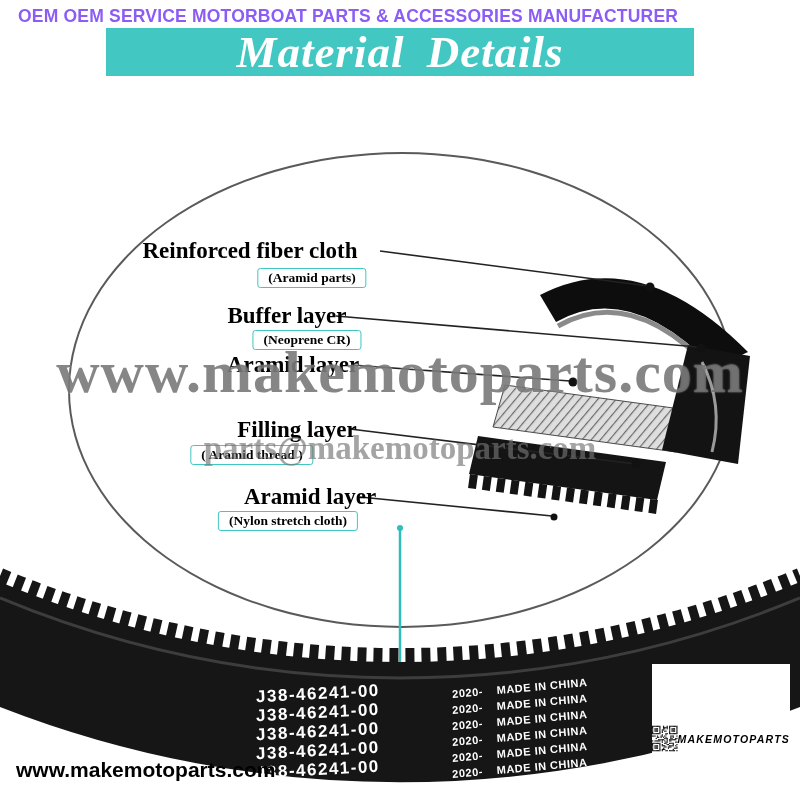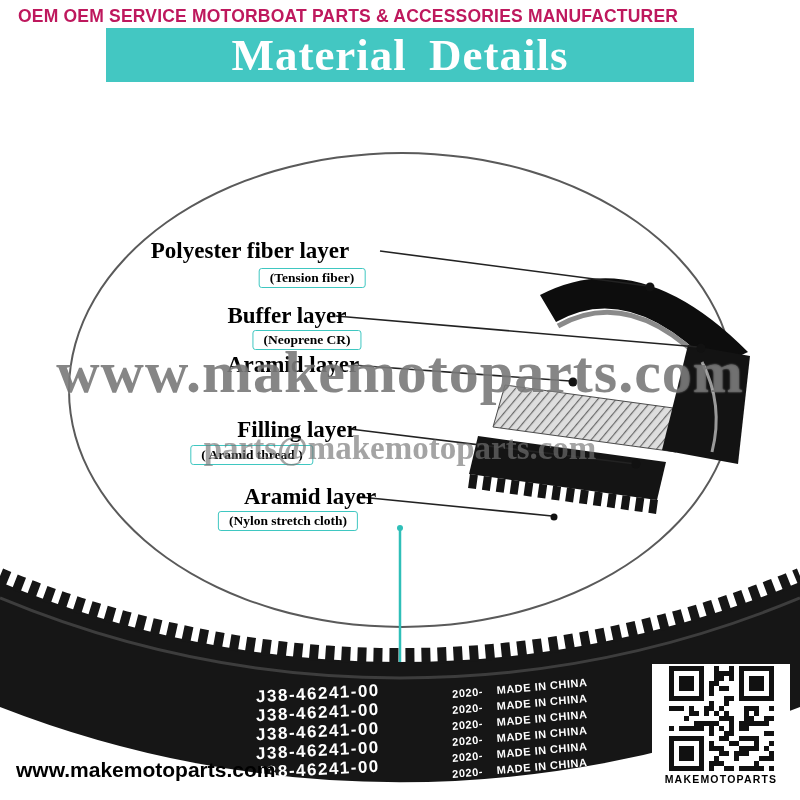--- a/index.html
+++ b/index.html
@@ -1,25 +1,25 @@
 <!DOCTYPE html>
 <html><head>
 <meta charset="utf-8">
 <style>
   html,body{margin:0;padding:0;background:#fff;}
   .page{position:relative;width:800px;height:800px;background:#fff;overflow:hidden;
         font-family:"Liberation Sans",sans-serif;}
 
   
   .top-line{position:absolute;left:18px;top:6px;z-index:3;
-    font-size:17.5px;font-weight:700;color:#be185d;letter-spacing:.2px;white-space:nowrap;}
-
-  
-  .banner{position:absolute;left:106px;top:28px;width:588px;height:54px;z-index:3;
-    background:#43c7c2;display:flex;align-items:center;justify-content:center;}
+    font-size:17.5px;font-weight:700;color:#8b5cf6;letter-spacing:.2px;white-space:nowrap;}
+
+  
+  .banner{position:absolute;left:106px;top:28px;width:588px;height:48px;z-index:3;
+    background:#43c7c2;display:flex;align-items:center;justify-content:center;font-style:italic;}
   .banner .banner-title{font-family:"Liberation Serif",serif;font-weight:700;color:#ffffff;
     font-size:45px;letter-spacing:1px;word-spacing:10px;line-height:1;}
 
   
   .ellipse{position:absolute;left:68px;top:152px;width:664px;height:472px;z-index:1;
     border:2px solid #5a5a5a;border-radius:50%;background:#fff;}
 
   
   .art{position:absolute;left:0;top:0;z-index:2;pointer-events:none;}
 
@@ -40,22 +40,22 @@
 
   
   .pn-row{position:absolute;left:256px;z-index:3;color:#fff;font-weight:700;font-size:17px;
     letter-spacing:1.5px;transform:rotate(-3deg);white-space:nowrap;}
   .origin-row{position:absolute;left:452px;z-index:3;color:#fff;font-weight:700;font-size:11px;
     letter-spacing:.5px;transform:rotate(-5deg);white-space:nowrap;}
   .origin-row span + span{margin-left:14px;}
 
   
   .qr-box{position:absolute;left:652px;top:664px;width:138px;height:122px;z-index:4;
-    background:#fff;display:flex;flex-direction:column;align-items:center;justify-content:flex-start;
-    padding-top:2px;}
+    background:#fff;display:flex;flex-direction:row;align-items:center;justify-content:flex-start;
+    padding-top:13px;font-style:italic;}
   .qr-label{margin-top:2px;font-size:10.5px;font-weight:700;letter-spacing:1.2px;color:#000;}
 
   
   .site{position:absolute;left:16px;top:758px;z-index:4;font-size:21px;font-weight:700;color:#000;}
 </style>
 </head>
 <body>
 
 <div class="page">
 
@@ -101,22 +101,22 @@
 
     <line x1="400" y1="528" x2="400" y2="686" stroke="#2fbfb8" stroke-width="2.5"></line>
     <circle cx="400" cy="528" r="3" fill="#2fbfb8"></circle>
     <circle cx="400" cy="689" r="7" fill="#2fbfb8"></circle>
 
     <path d="M0,582 A1039,1039 0 0 0 800,582 L800,707 A1100,1100 0 0 1 0,707 Z" fill="#161616"></path>
     <path d="M0,576 A1039,1039 0 0 0 800,576" stroke="#161616" stroke-width="16" stroke-dasharray="9 7" fill="none"></path>
     <path d="M0,598 A1041,1041 0 0 0 800,598" stroke="#3d3d3d" stroke-width="3" fill="none"></path>
   </svg>
 
-  <div class="layer-name" style="left:250px;top:238px">Polyester fiber layer</div>
-  <div class="layer-mat" style="left:312px;top:268px">(Tension fiber)</div>
+  <div class="layer-name" style="left:250px;top:238px">Reinforced fiber cloth</div>
+  <div class="layer-mat" style="left:312px;top:268px">(Aramid parts)</div>
 
   <div class="layer-name" style="left:287px;top:303px">Buffer layer</div>
   <div class="layer-mat" style="left:307px;top:330px">(Neoprene CR)</div>
 
   <div class="layer-name" style="left:293px;top:352px">Aramid layer</div>
 
   <div class="layer-name" style="left:297px;top:417px">Filling layer</div>
   <div class="layer-mat" style="left:252px;top:445px">( Aramid thread )</div>
 
   <div class="layer-name" style="left:310px;top:484px">Aramid layer</div>

